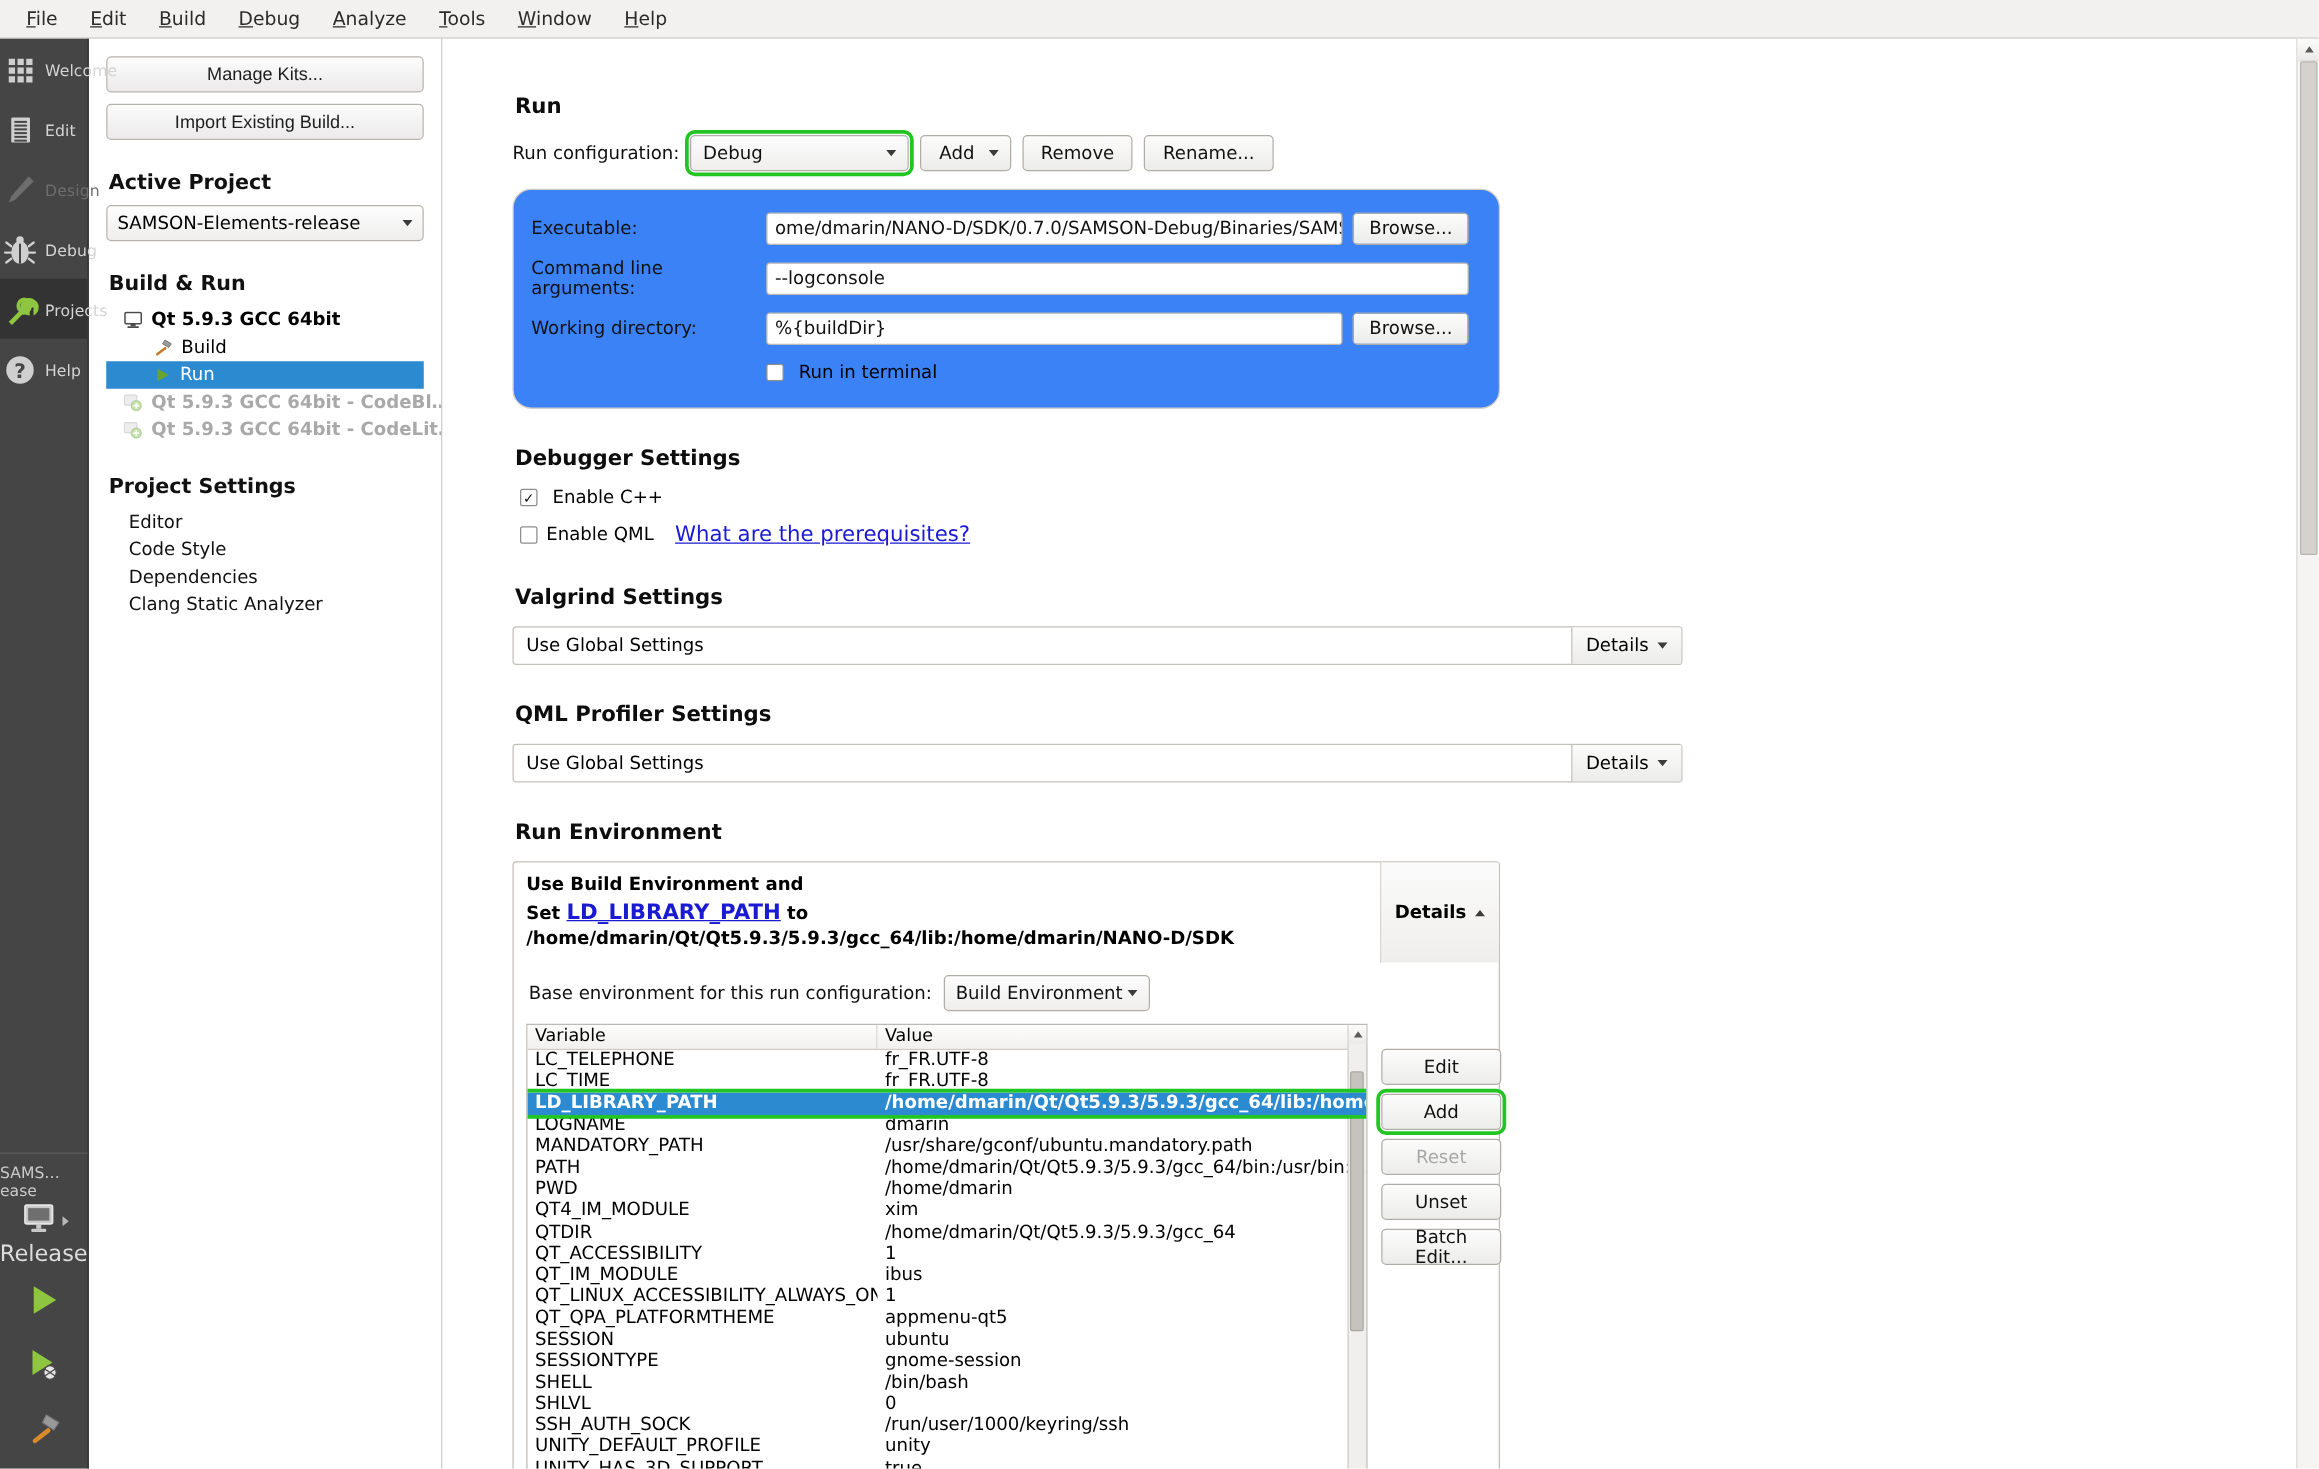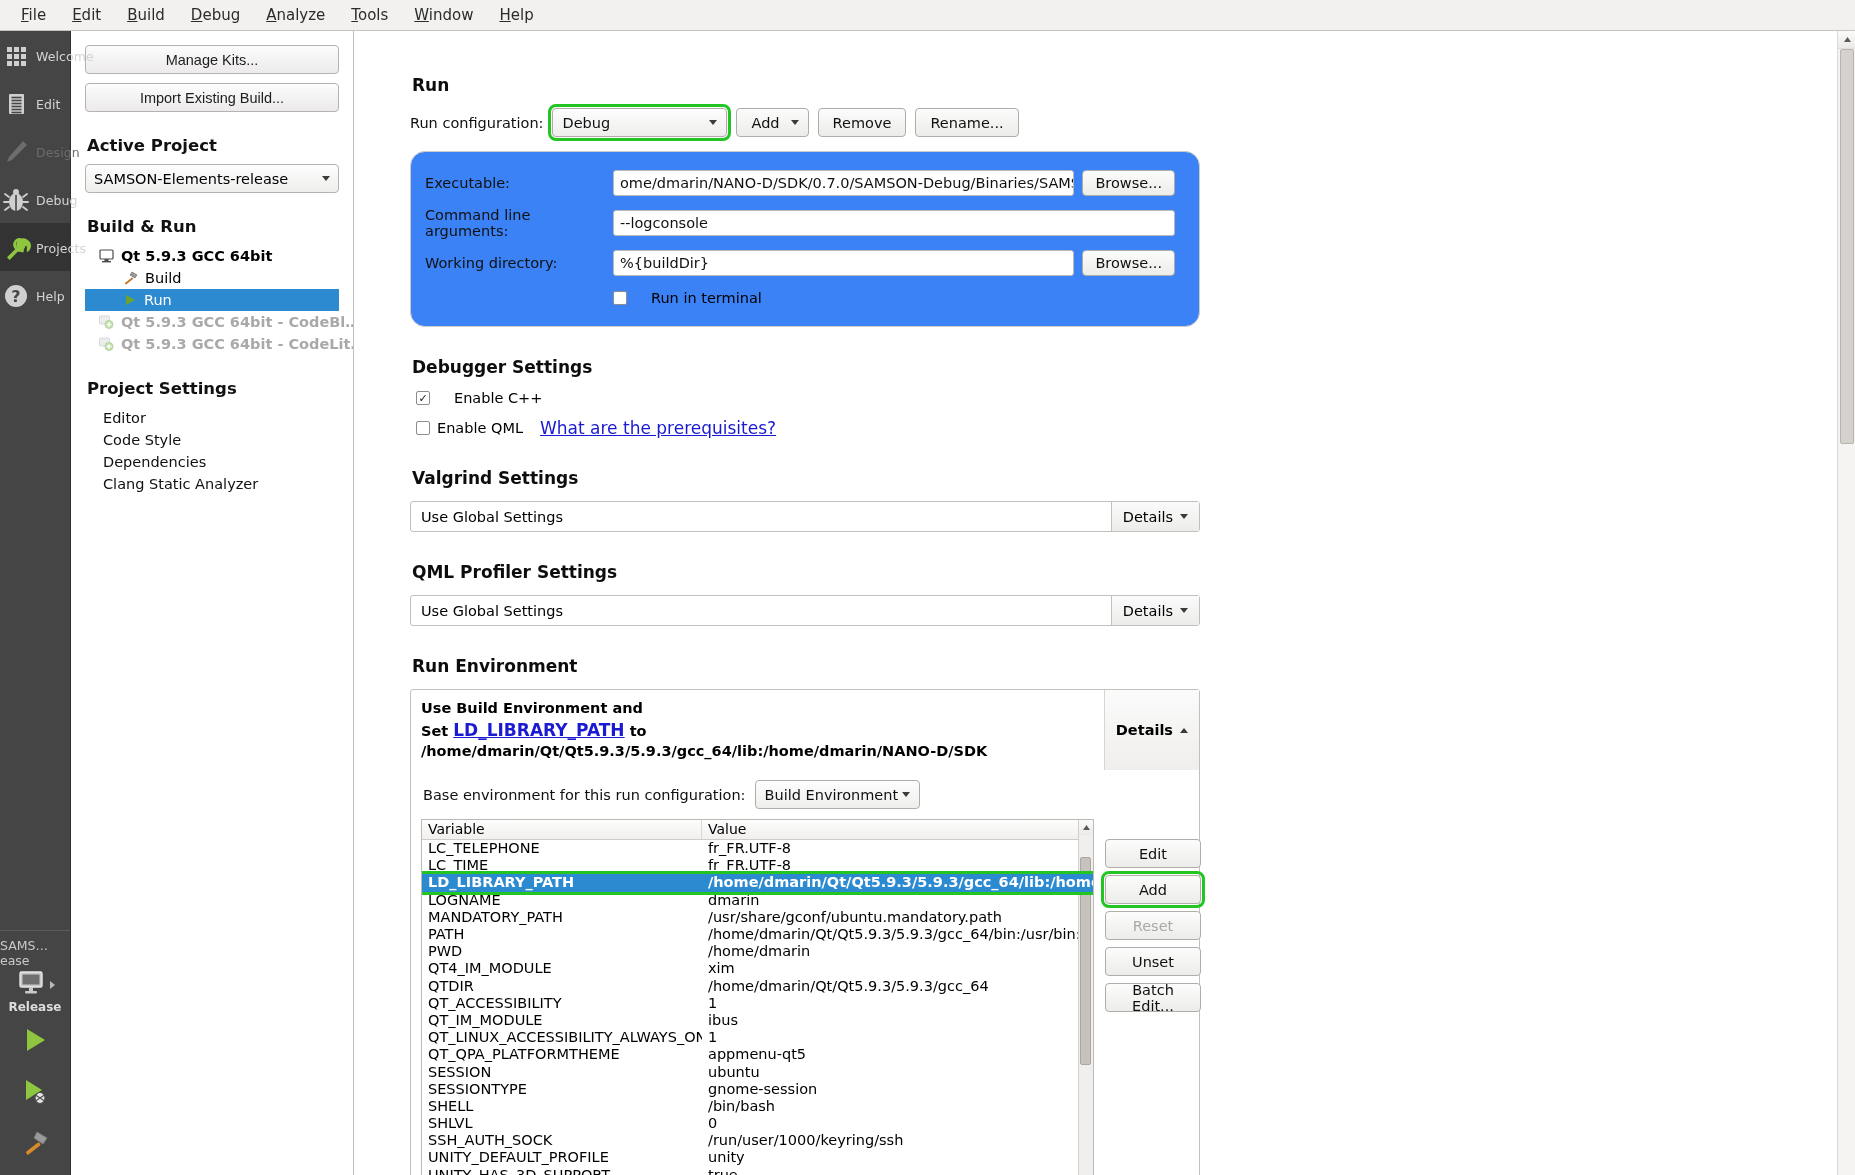--- a/index.html
+++ b/index.html
@@ -66,21 +66,21 @@
   #kit-sel {
     border-top: 1px solid #5b5b5b;
     padding-top: 7px;
     display: flex;
     flex-direction: column;
     align-items: center;
     cursor: pointer;
   }
   #kit-sel .kit-proj { font-size: 12.5px; color: #c9c9c9; margin-bottom: 2px;}
   #kit-sel .kit-row { display:flex; align-items:center; gap:4px;}
-  #kit-sel .kit-mode { font-size: 12px; color:#dddddd; font-weight:bold; margin-top:1px;}
+  #kit-sel .kit-mode { font-size: 18px; color:#dddddd; font-weight:normal; margin-top:1px;}
   .runbtn { display:flex; justify-content:center; padding: 11px 0; cursor:pointer; }
 
   
   #projpanel {
     width: 283px;
     flex: 0 0 283px;
     background: #ffffff;
     border-right: 1px solid #bfbfbf;
     padding: 14px 14px 0 14px;
     overflow: hidden;
@@ -214,39 +214,39 @@
     border: 1px solid #bdb9b5;
     border-radius: 3px;
     background: #ffffff;
     font-size: 14.5px;
     padding: 0 6px;
     display:flex; align-items:center;
     color:#111;
     overflow:hidden;
     white-space:nowrap;
   }
-  .chkrow { display:flex; align-items:center; gap:24px; }
+  .chkrow { display:flex; align-items:center; gap:12px; }
   .chkbox {
     width: 14px; height: 14px;
     border: 1px solid #8d8d8d;
     background:#fff;
     border-radius: 2px;
     display:flex; align-items:center; justify-content:center;
     font-size: 11px; line-height:1; color:#111;
     cursor:pointer;
     flex: 0 0 14px;
   }
   .link { color:#1a1ad2; text-decoration: underline; cursor:pointer; font-size:17px; }
 
   .settings-bar {
     display:flex; align-items:stretch;
     border:1px solid #c3bfbb;
     border-radius:3px;
     height: 31px;
-    width: 790px;
+    width: 936px;
     background:#fff;
   }
   .settings-bar .sb-text {
     flex:1 1 auto; display:flex; align-items:center; padding: 0 10px; font-size:14.5px;
   }
   .settings-bar .sb-details {
     flex: 0 0 auto;
     background: linear-gradient(#fbfbfb,#ececea);
     border-left: 1px solid #c3bfbb;
     display:flex; align-items:center; gap:7px;

